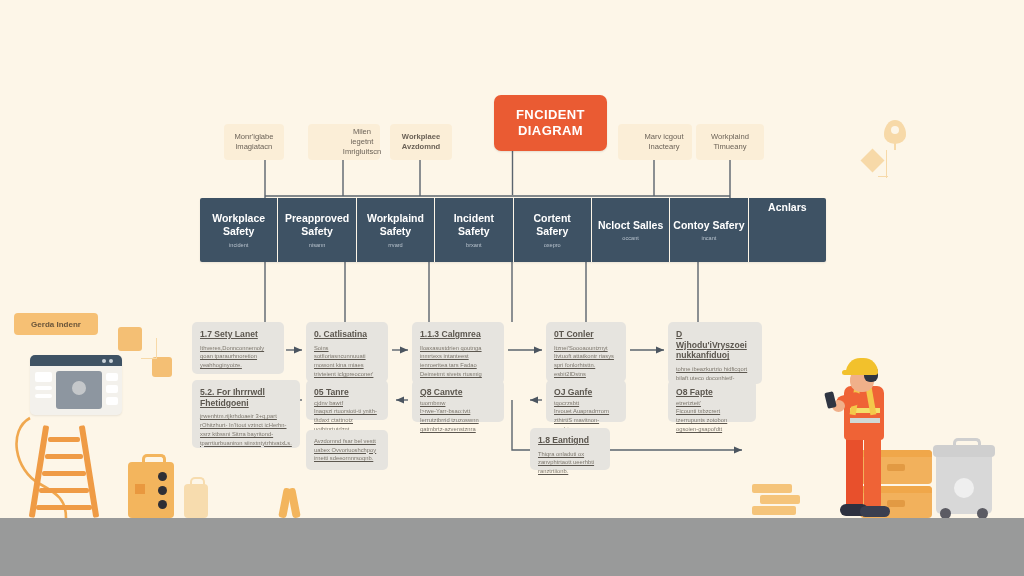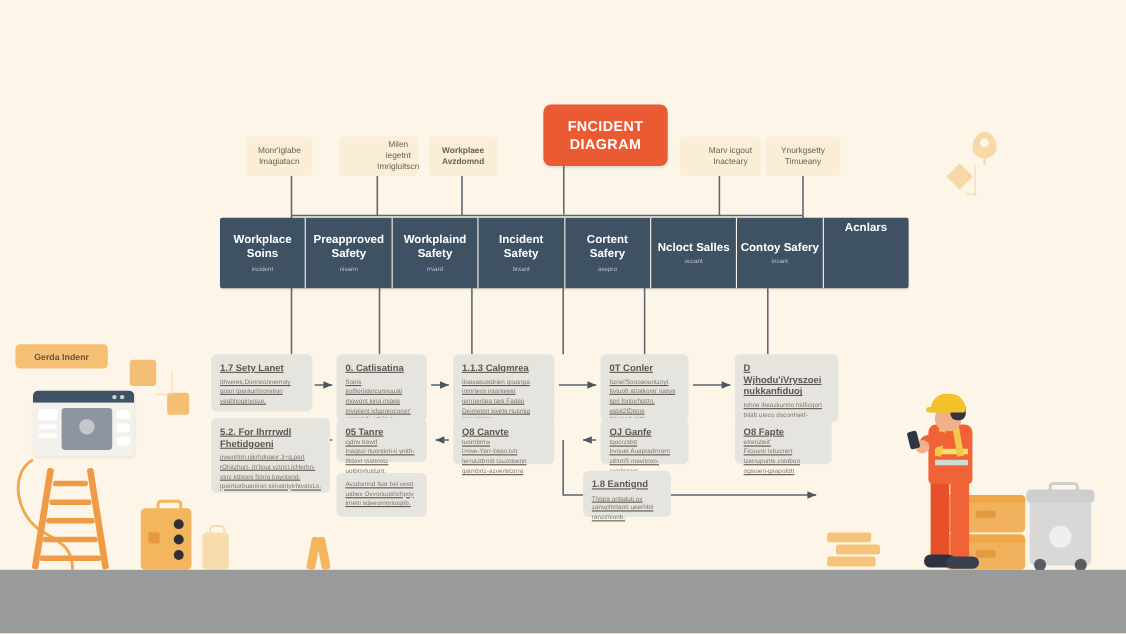--- a/index.html
+++ b/index.html
@@ -189,28 +189,28 @@
       </div>
       <div class="top-chip" style="left: 390px; width: 62px; font-weight: bold;">
         <span>Workplaee</span>
         <span>Avzdomnd</span>
       </div>
       <div class="top-chip" style="left: 618px; width: 74px; padding-left: 22px;">
         <span>Marv icgout</span>
         <span>Inacteary</span>
       </div>
       <div class="top-chip" style="left: 696px; width: 68px;">
-        <span>Ynurkgsetty</span>
+        <span>Workplaind</span>
         <span>Timueany</span>
       </div>
     </div>
 
   <div class="band" id="band">
       <div class="band-cell">
-        <div class="band-title">Workplace Soins</div>
+        <div class="band-title">Workplace Safety</div>
         <div class="band-sub">incident</div>
       </div>
       <div class="band-cell">
         <div class="band-title">Preapproved Safety</div>
         <div class="band-sub">nisann</div>
       </div>
       <div class="band-cell">
         <div class="band-title">Workplaind Safety</div>
         <div class="band-sub">rrvard</div>
       </div>

